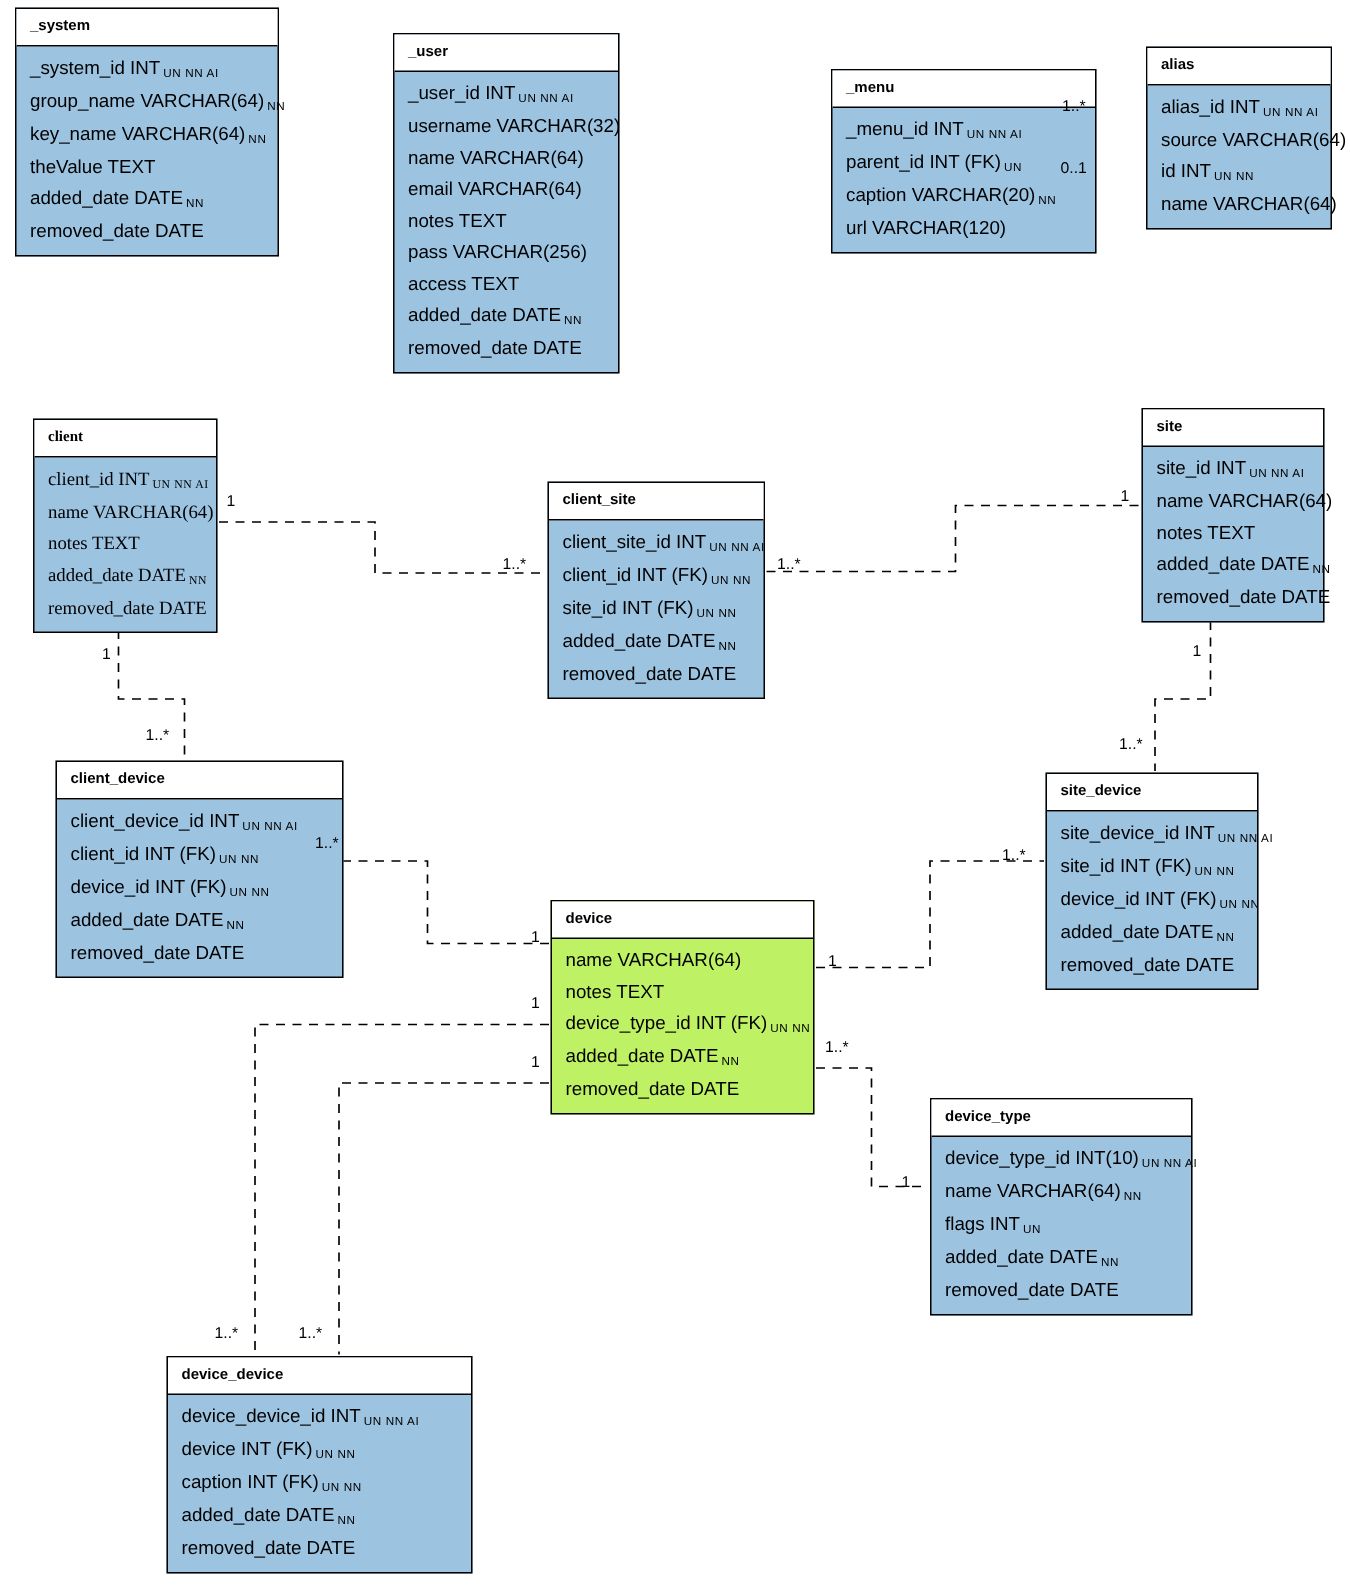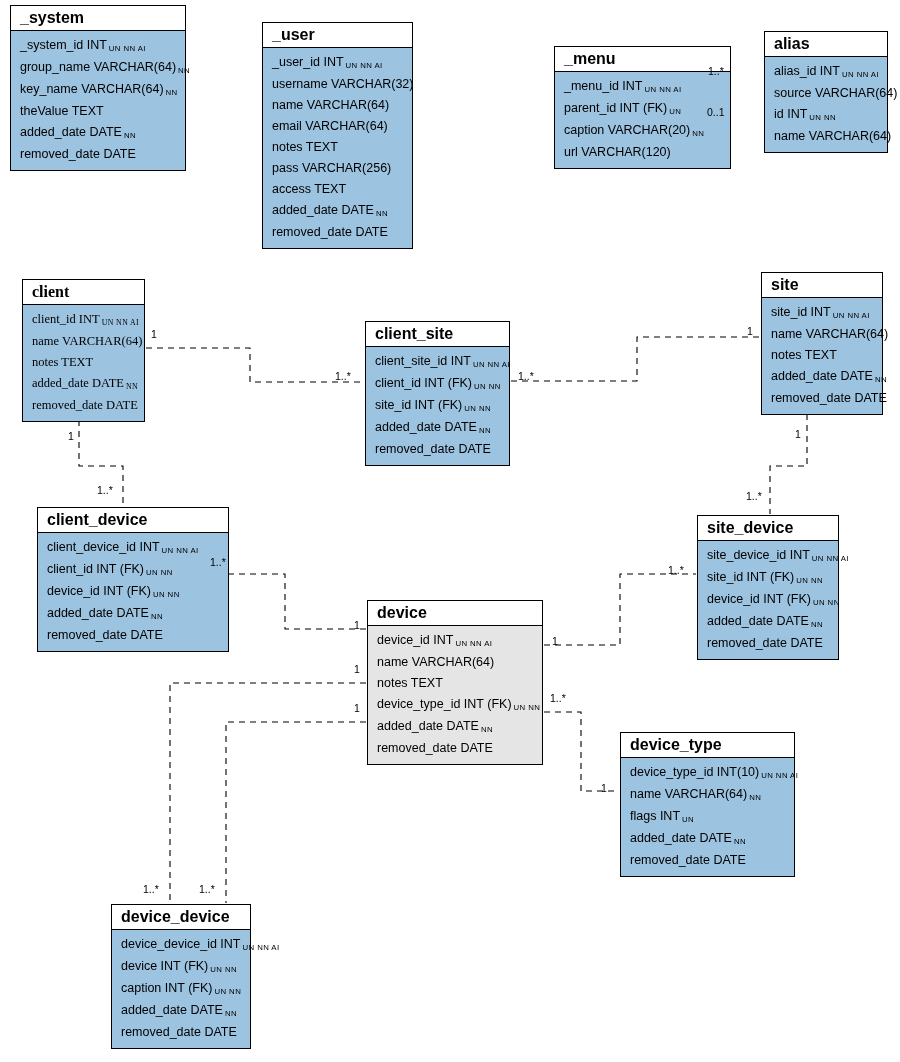--- a/index.html
+++ b/index.html
@@ -30,21 +30,21 @@
     box-sizing: border-box;
     border: 1px solid #000000;
     background: #9cc3e0;
     font-size: 12.5px;
     color: #000000;
   }
   .entity-title {
     background: #ffffff;
     border-bottom: 1px solid #000000;
     font-weight: bold;
-    font-size: 16px;
+    font-size: 10px;
     padding: 5px 8px 5px 9px;
     line-height: 14px;
     white-space: nowrap;
   }
   .entity-cols {
     padding: 4px 0 5px 0;
   }
   .col {
     padding: 2px 8px 2px 9px;
     line-height: 17px;
@@ -172,42 +172,41 @@
       <div class="entity" style="left: 697px; top: 515px; width: 142px; background: rgb(156, 195, 224);">
         <div class="entity-title">site_device</div>
         <div class="entity-cols">
           <div class="col"><span>site_device_id INT</span><span class="flags">UN NN AI</span></div>
           <div class="col"><span>site_id INT (FK)</span><span class="flags">UN NN</span></div>
           <div class="col"><span>device_id INT (FK)</span><span class="flags">UN NN</span></div>
           <div class="col"><span>added_date DATE</span><span class="flags">NN</span></div>
           <div class="col"><span>removed_date DATE</span></div>
         </div>
       </div>
-      <div class="entity" style="left: 367px; top: 600px; width: 176px; background: #e5e5e5;">
+      <div class="entity" style="left: 367px; top: 600px; width: 176px; background: #bef264;">
         <div class="entity-title">device</div>
         <div class="entity-cols">
-          <div class="col"><span>device_id INT</span><span class="flags">UN NN AI</span></div>
           <div class="col"><span>name VARCHAR(64)</span></div>
           <div class="col"><span>notes TEXT</span></div>
           <div class="col"><span>device_type_id INT (FK)</span><span class="flags">UN NN</span></div>
           <div class="col"><span>added_date DATE</span><span class="flags">NN</span></div>
           <div class="col"><span>removed_date DATE</span></div>
         </div>
       </div>
       <div class="entity" style="left: 620px; top: 732px; width: 175px; background: rgb(156, 195, 224);">
         <div class="entity-title">device_type</div>
         <div class="entity-cols">
           <div class="col"><span>device_type_id INT(10)</span><span class="flags">UN NN AI</span></div>
           <div class="col"><span>name VARCHAR(64)</span><span class="flags">NN</span></div>
           <div class="col"><span>flags INT</span><span class="flags">UN</span></div>
           <div class="col"><span>added_date DATE</span><span class="flags">NN</span></div>
           <div class="col"><span>removed_date DATE</span></div>
         </div>
       </div>
-      <div class="entity" style="left: 111px; top: 904px; width: 140px; background: rgb(156, 195, 224);">
+      <div class="entity" style="left: 111px; top: 904px; width: 204px; background: rgb(156, 195, 224);">
         <div class="entity-title">device_device</div>
         <div class="entity-cols">
           <div class="col"><span>device_device_id INT</span><span class="flags">UN NN AI</span></div>
           <div class="col"><span>device INT (FK)</span><span class="flags">UN NN</span></div>
           <div class="col"><span>caption INT (FK)</span><span class="flags">UN NN</span></div>
           <div class="col"><span>added_date DATE</span><span class="flags">NN</span></div>
           <div class="col"><span>removed_date DATE</span></div>
         </div>
       </div>
     </div>

